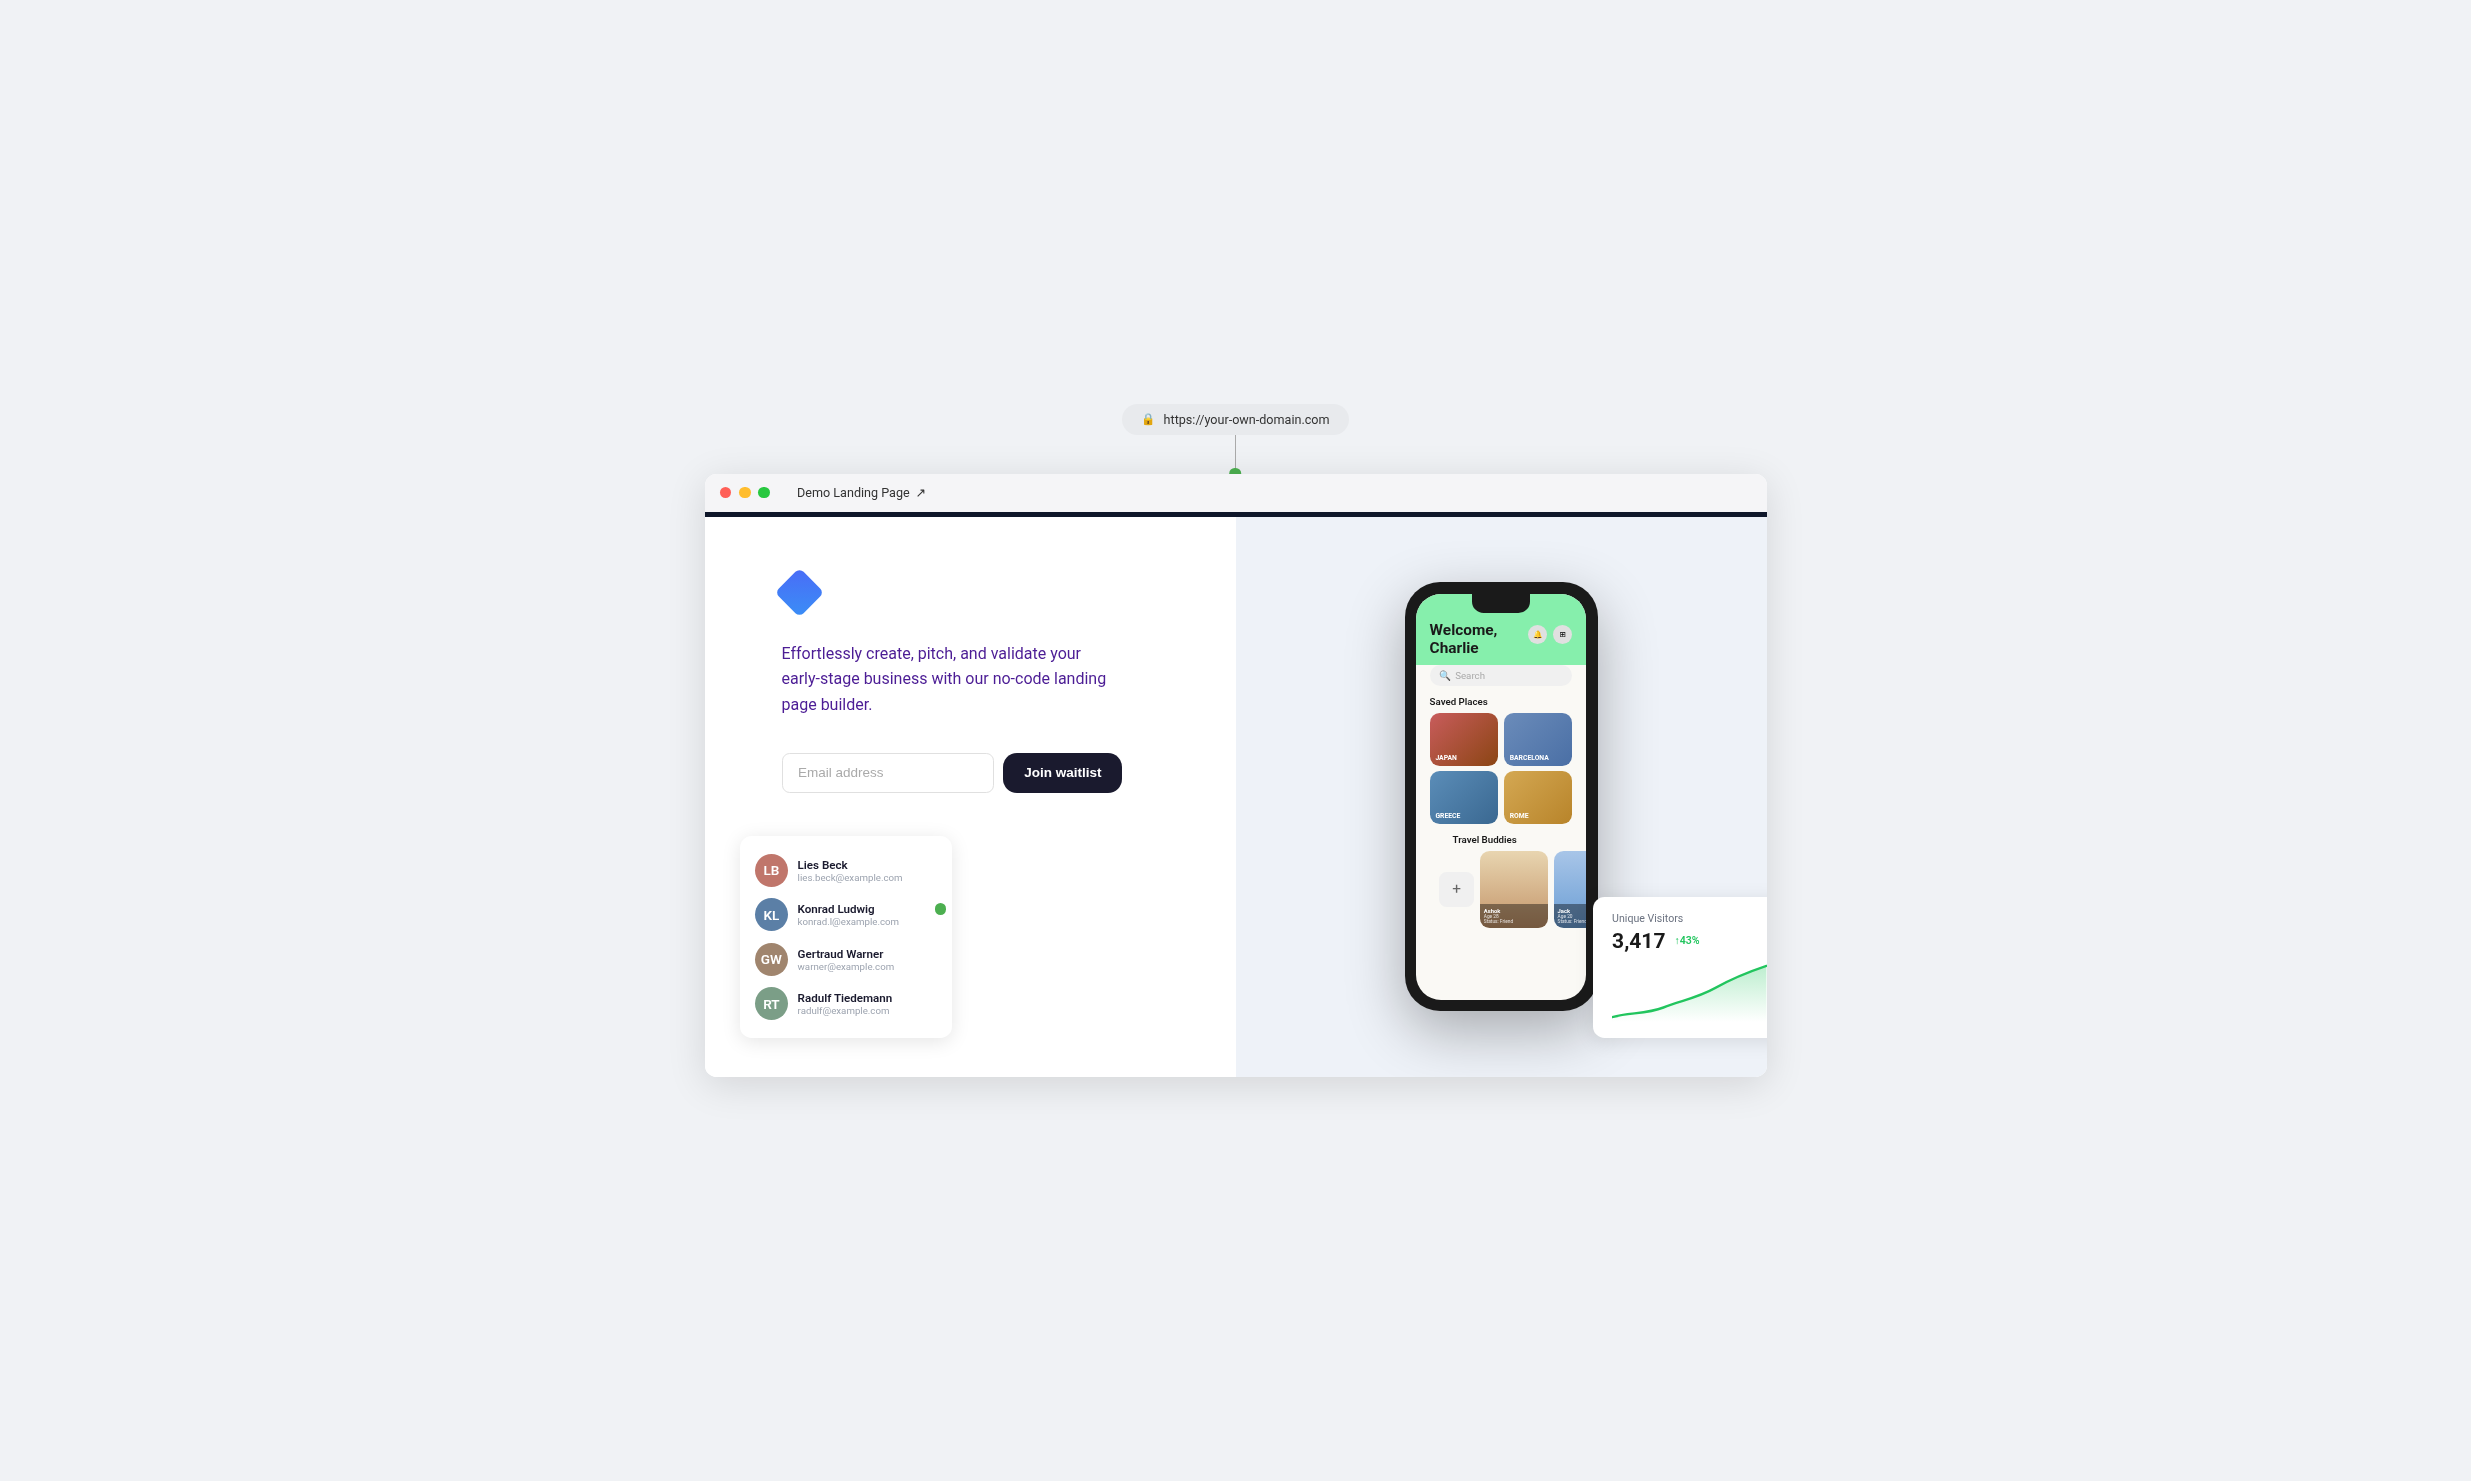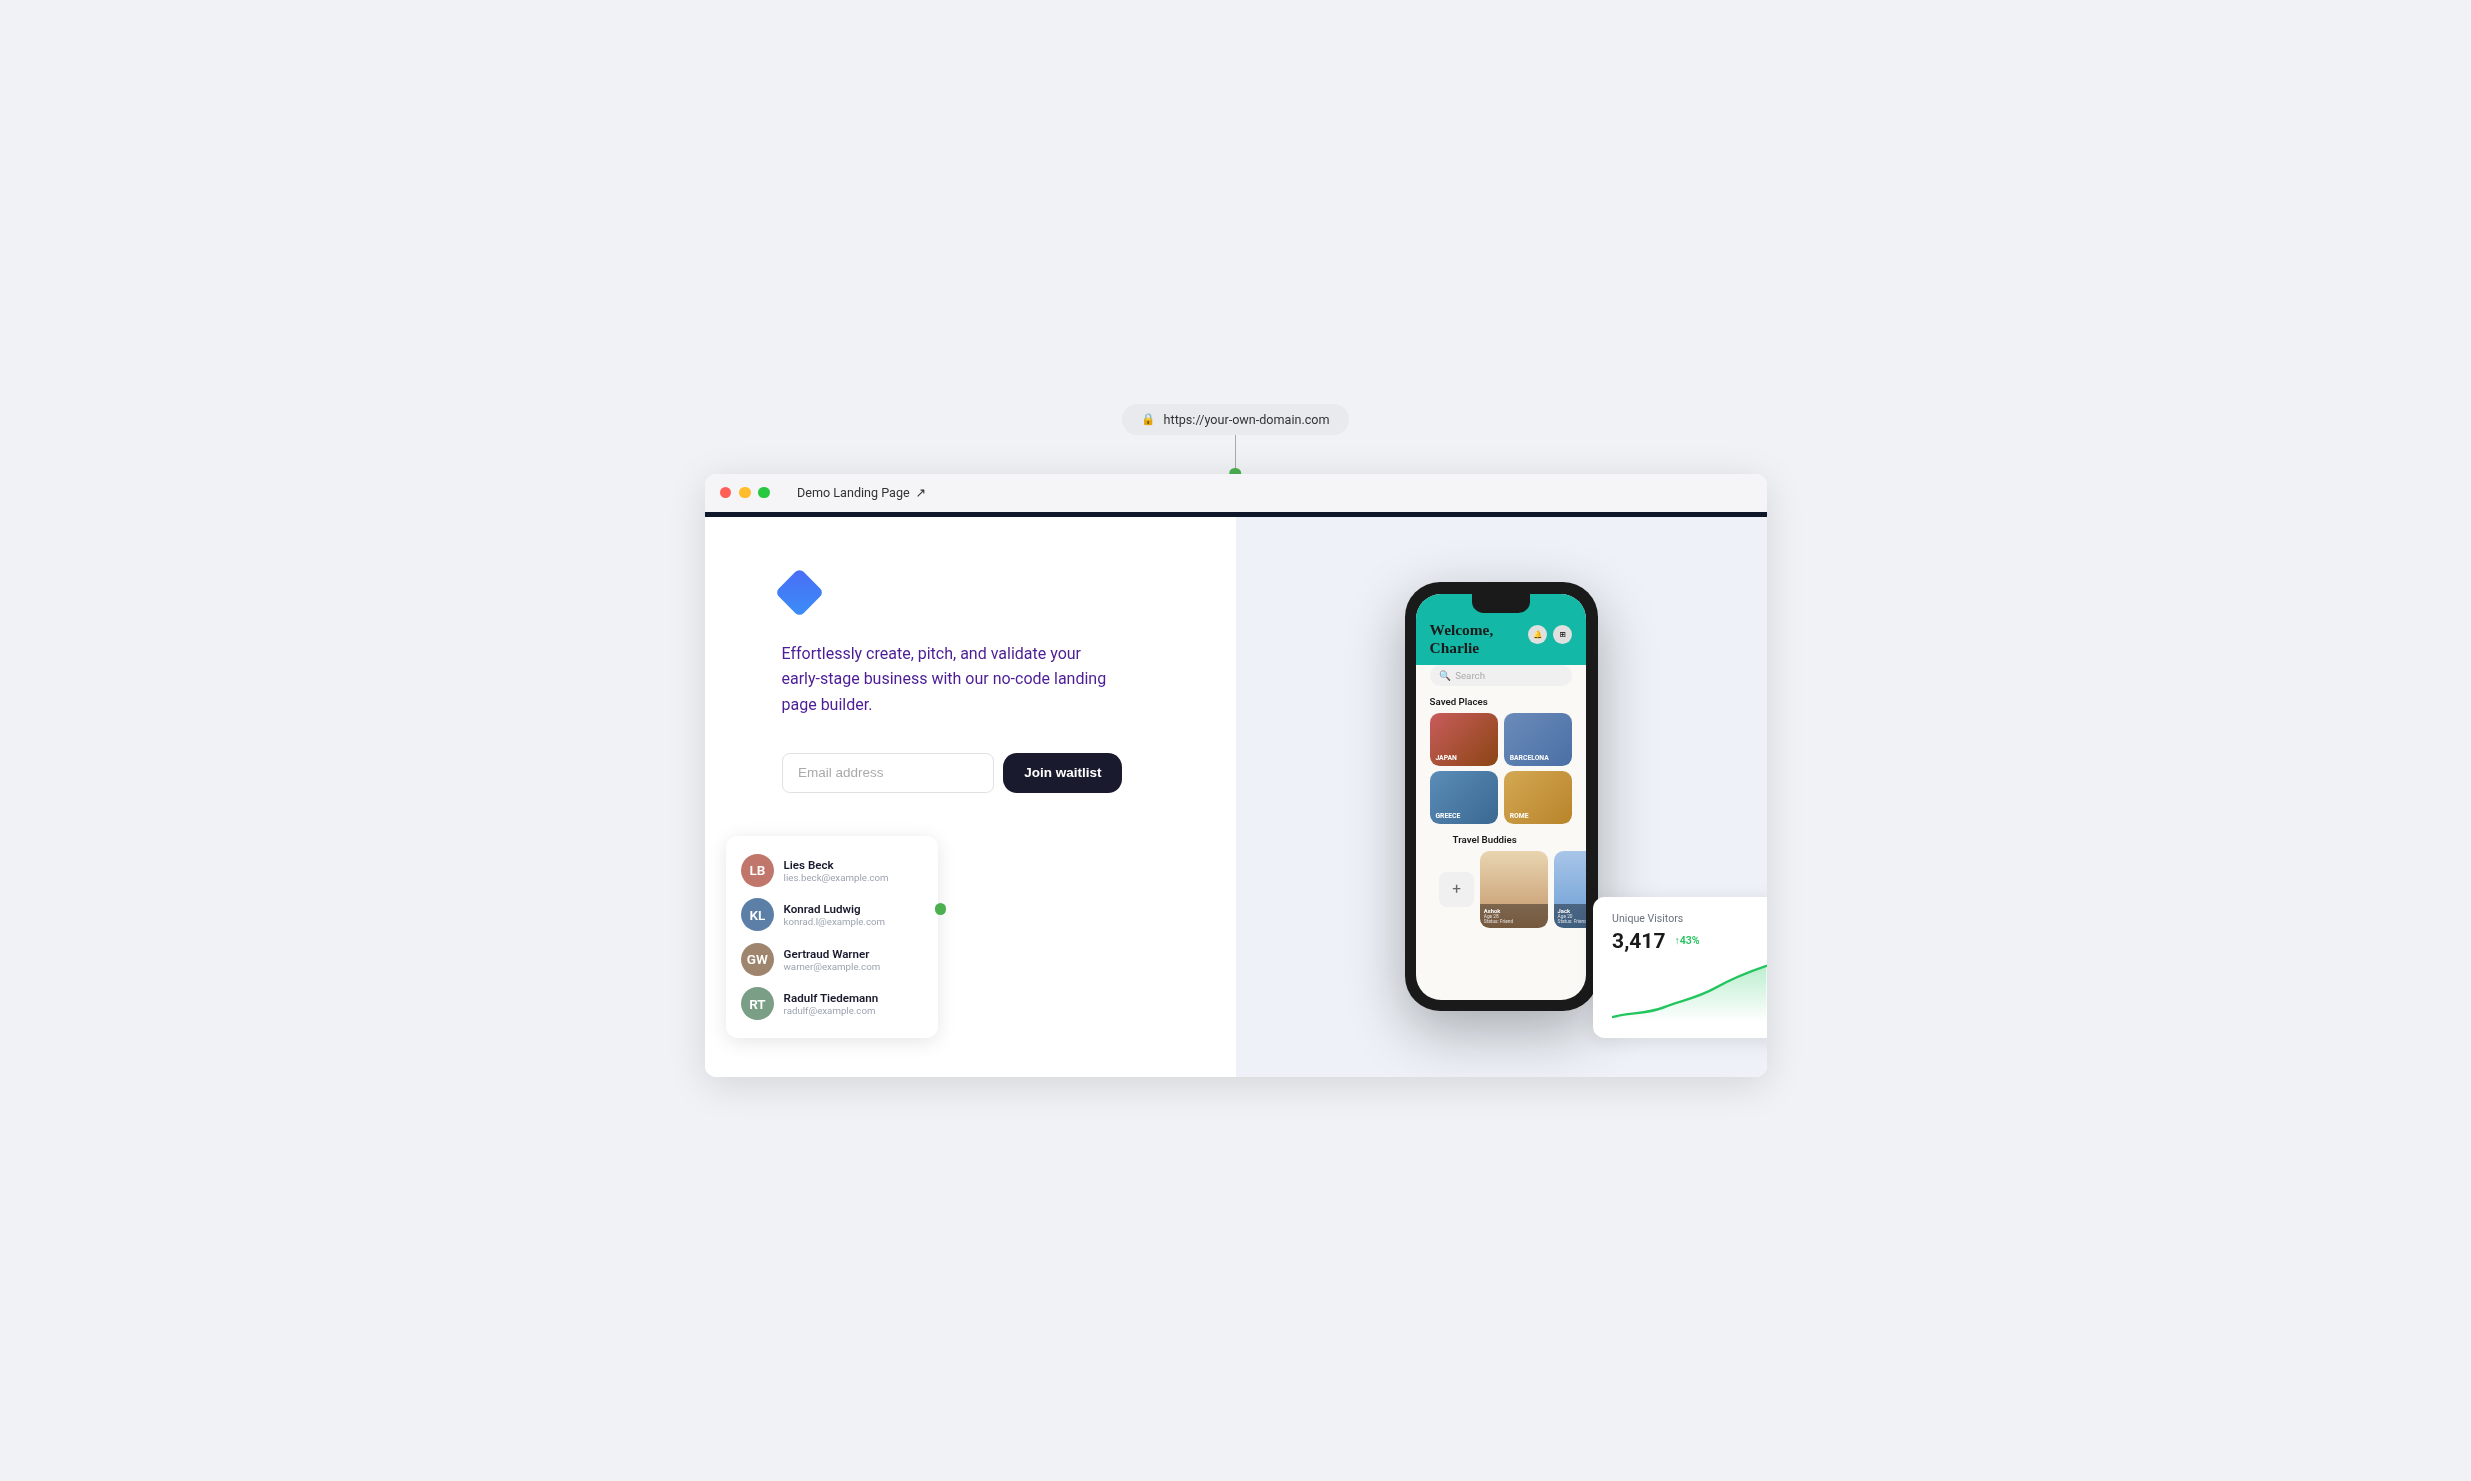--- a/index.html
+++ b/index.html
@@ -163,21 +163,21 @@
       font-size: 13.5px;
       font-weight: 600;
       cursor: pointer;
       white-space: nowrap;
     }
 
     
     .users-card {
       position: absolute;
       bottom: 39px;
-      left: 21px;
+      left: 35px;
       background: #fff;
       border-radius: 11.6px;
       box-shadow: 0 3.9px 19.3px rgba(0,0,0,0.1);
       padding: 11.6px 15.4px;
       width: 212px;
     }
 
     .user-item {
       display: flex;
       align-items: center;
@@ -256,26 +256,25 @@
     }
 
     .phone-screen {
       background: #faf9f5;
       border-radius: 25px;
       overflow: hidden;
       height: 406px;
     }
 
     .phone-header {
-      background: #14b8a6;
+      background: #86efac;
       padding: 27px 13.5px 7.7px;
       display: flex;
       justify-content: space-between;
       align-items: flex-start;
-      font-family: Liberation Serif, serif;
     }
 
     .phone-welcome {
       font-size: 15.4px;
       font-weight: 700;
       color: #1a1a1a;
       line-height: 1.2;
     }
 
     .phone-icons {

